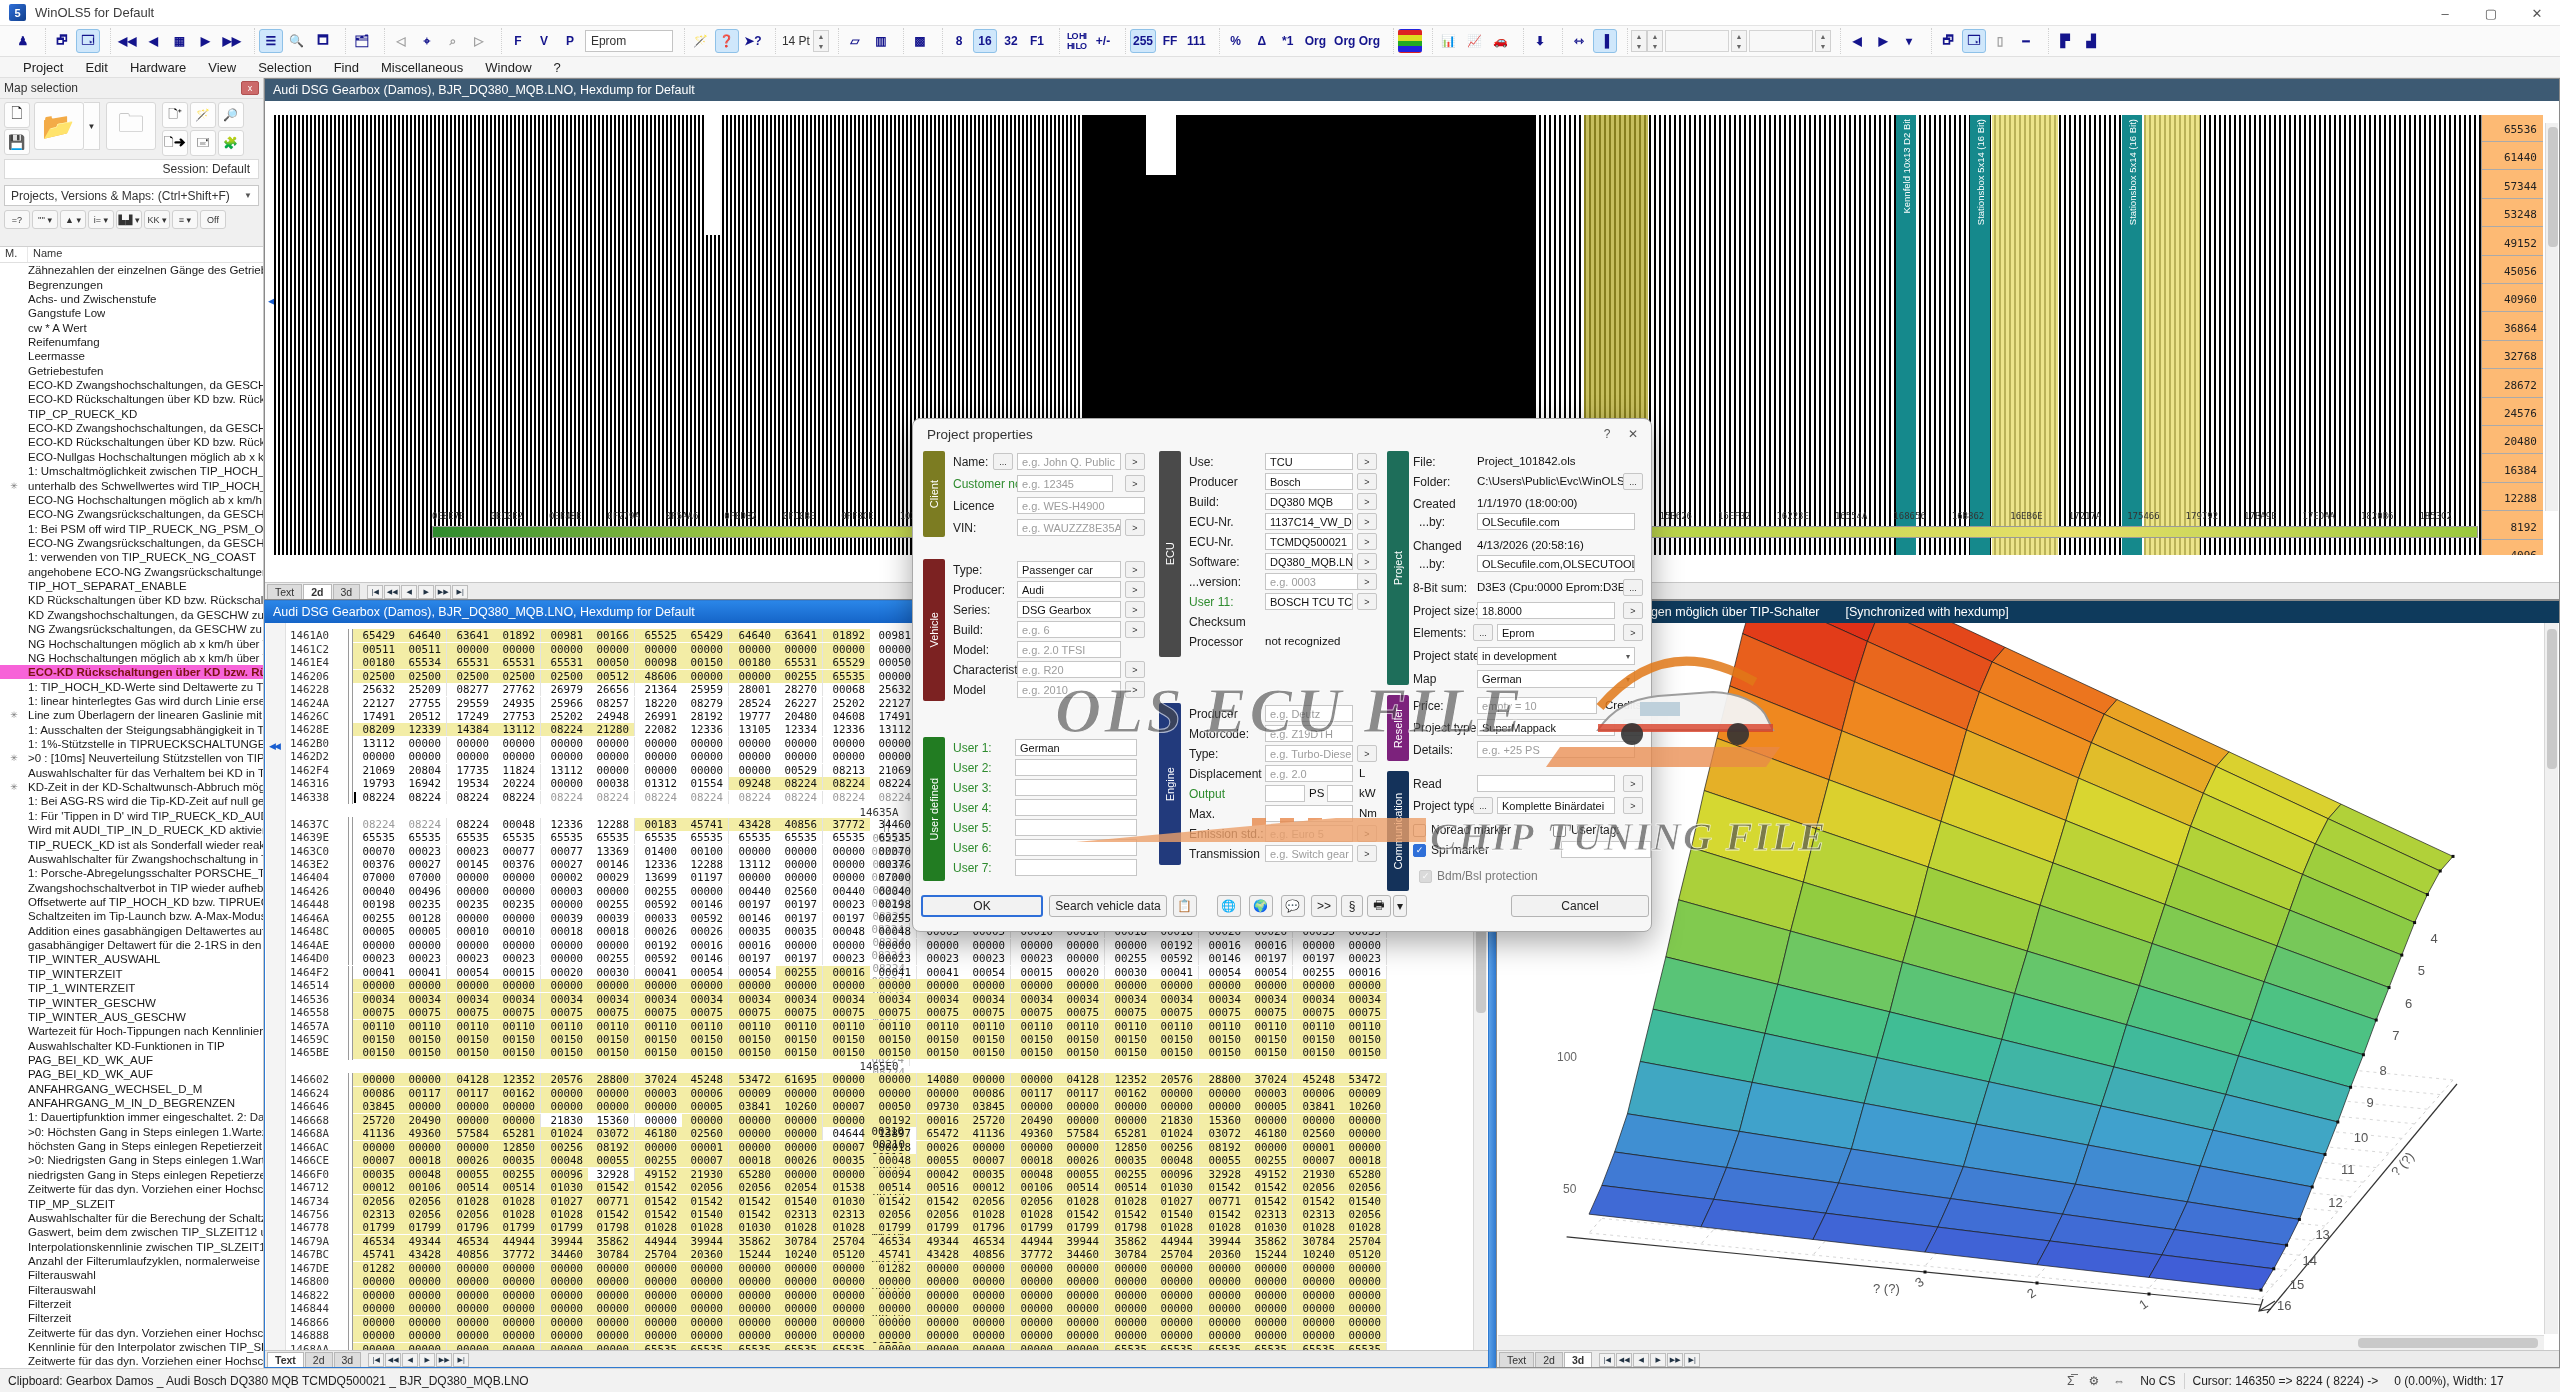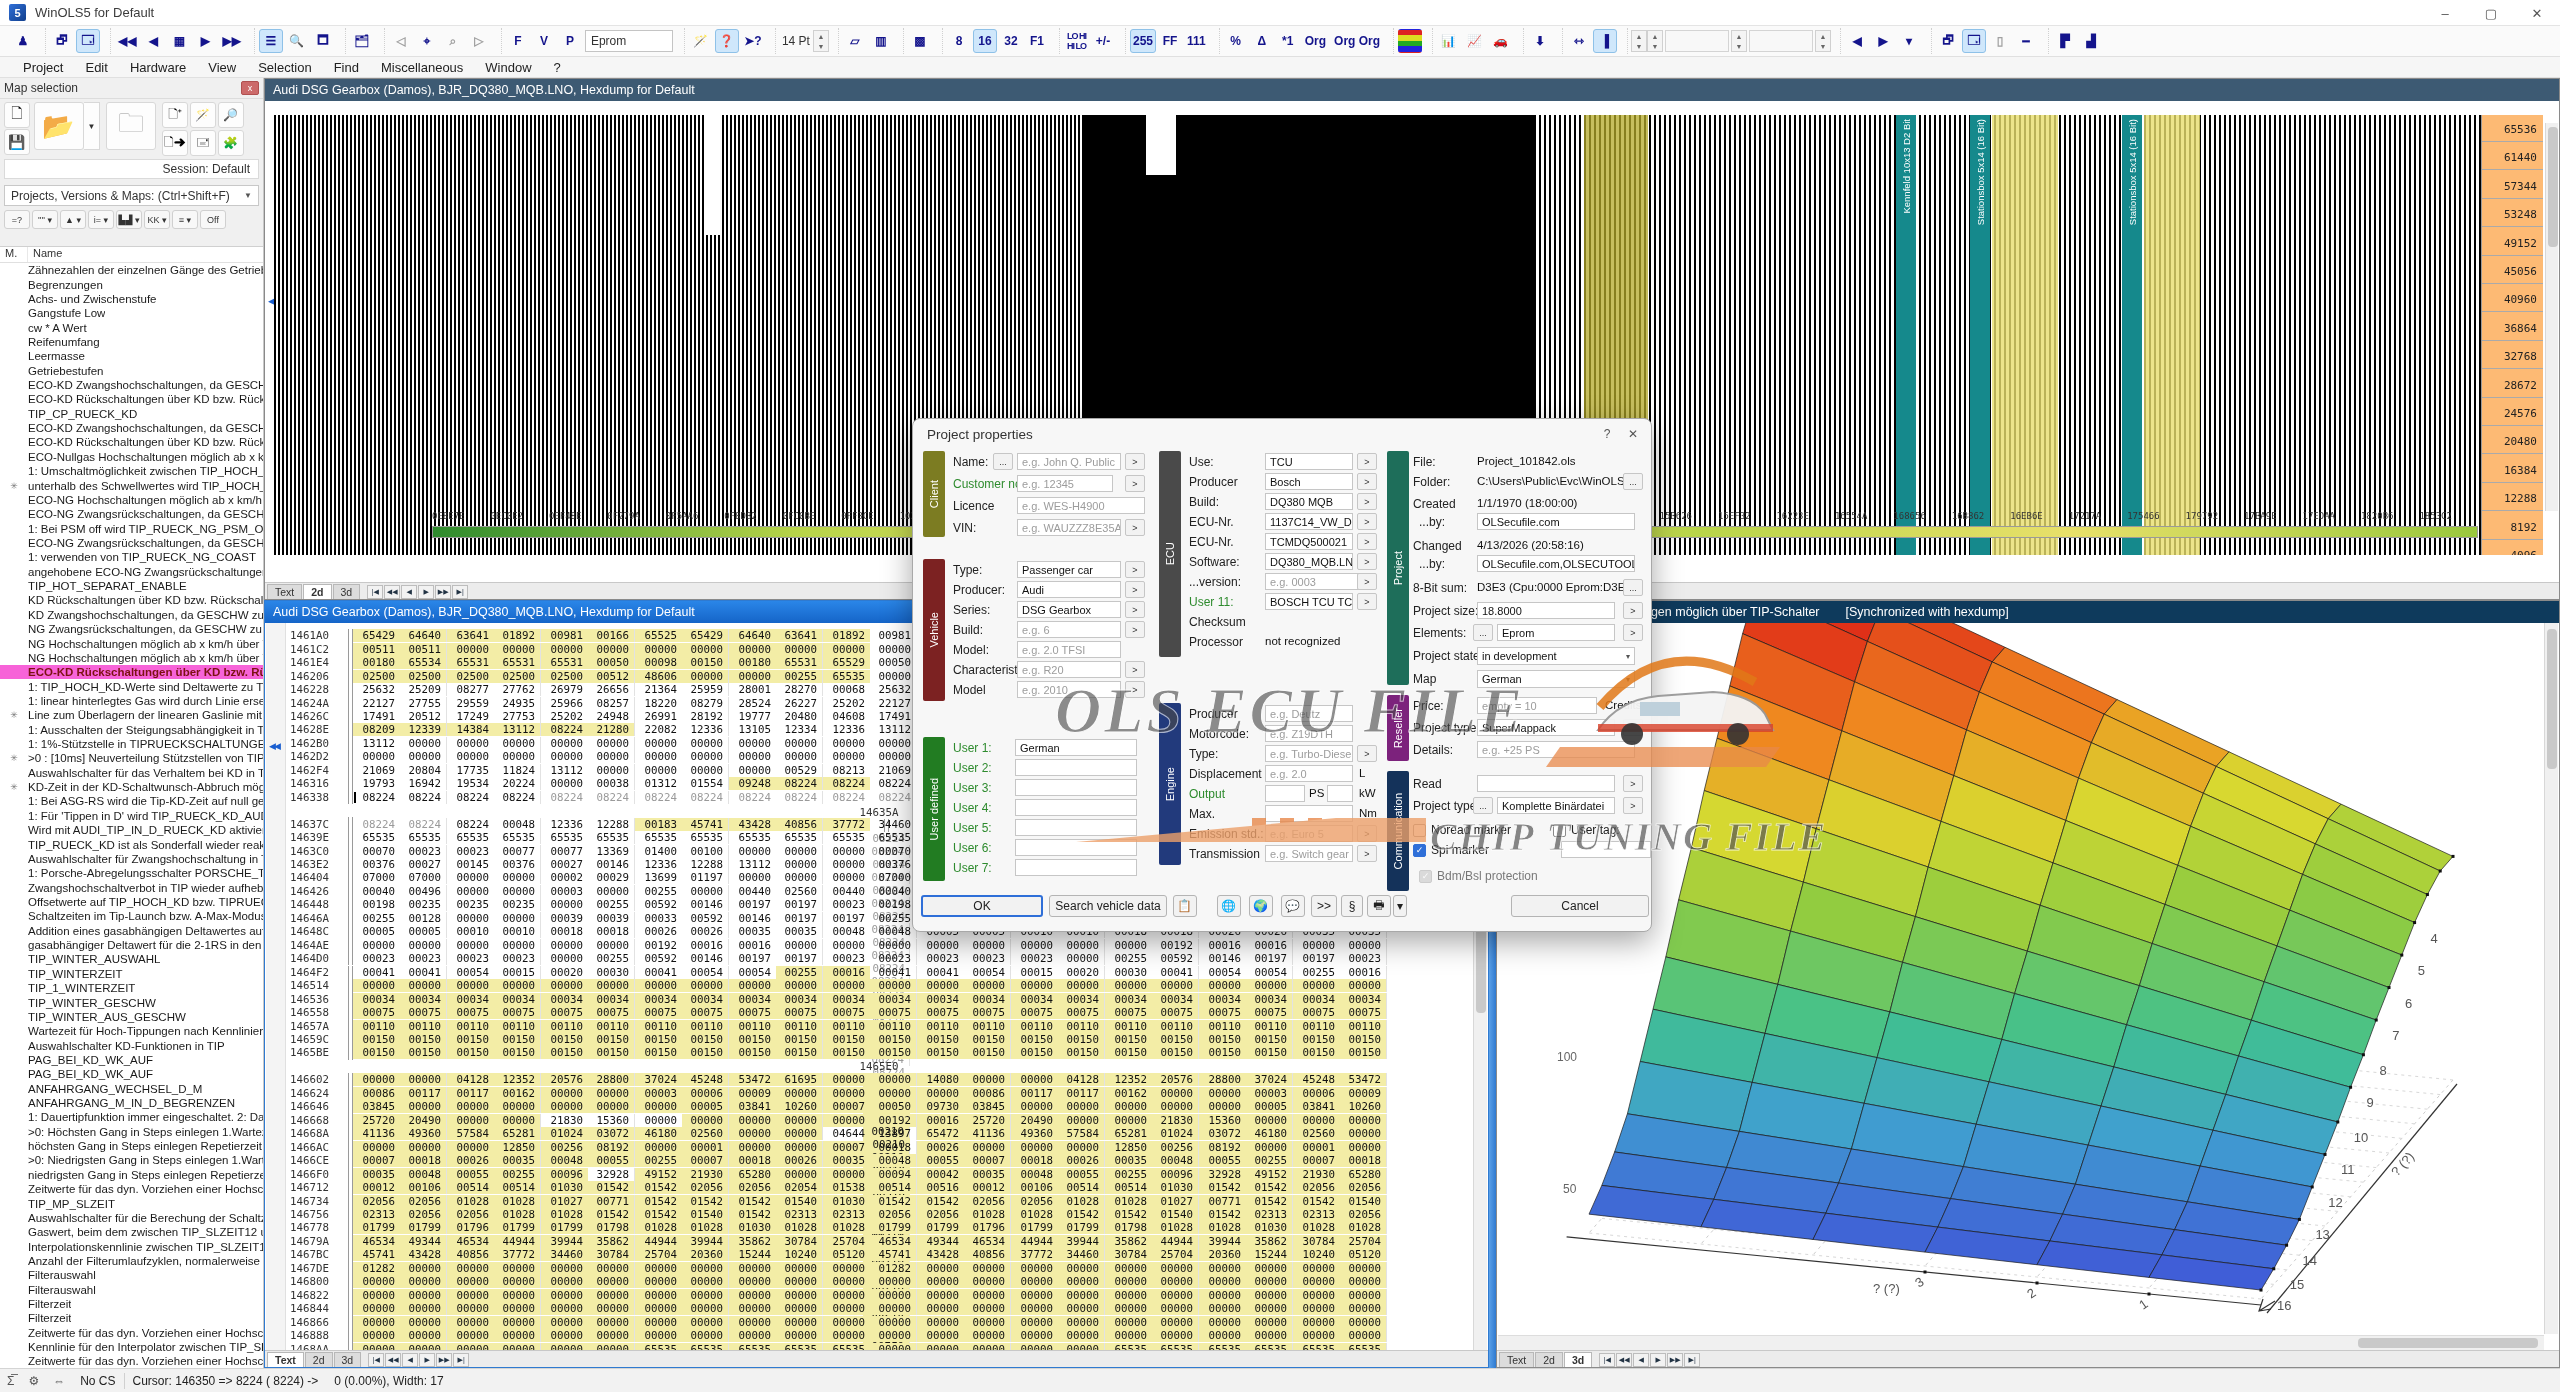--- a/index.html
+++ b/index.html
@@ -2743,20 +2743,21 @@
           <rect x="266" y="218" width="14" height="12" fill="#e8884a"></rect>
         <rect x="294" y="218" width="14" height="12" fill="#e8884a"></rect>
           <rect x="322" y="218" width="14" height="12" fill="#e8884a"></rect>
         <path d="M336 206 l90 0 0 24 -350 0 z" fill="#eda06a"></path>
       </g>
       <text x="430" y="238" font-family="Liberation Serif, serif" font-style="italic" font-weight="bold" font-size="40" fill="#555" opacity="0.7" stroke="#ffffff" stroke-width="0.8" letter-spacing="2">CHIP TUNING FILE</text>
     </svg>
   </div>
 
   <div class="statusbar">
+    <div class="sb-pane" style="width:2060px">Clipboard: Gearbox Damos _ Audi Bosch DQ380 MQB TCMDQ500021 _ BJR_DQ380_MQB.LNO</div>
     <div class="sb-icon">Σ̅</div>
     <div class="sb-icon">⚙</div>
     <div class="sb-icon">⇔</div>
     <div class="sb-pane">No CS</div>
     <div class="sb-div"></div>
     <div class="sb-pane">Cursor: 146350 =&gt;  8224 ( 8224) -&gt;</div>
     <div class="sb-pane">0 (0.00%), Width: 17</div>
   </div>
 </div>
 

